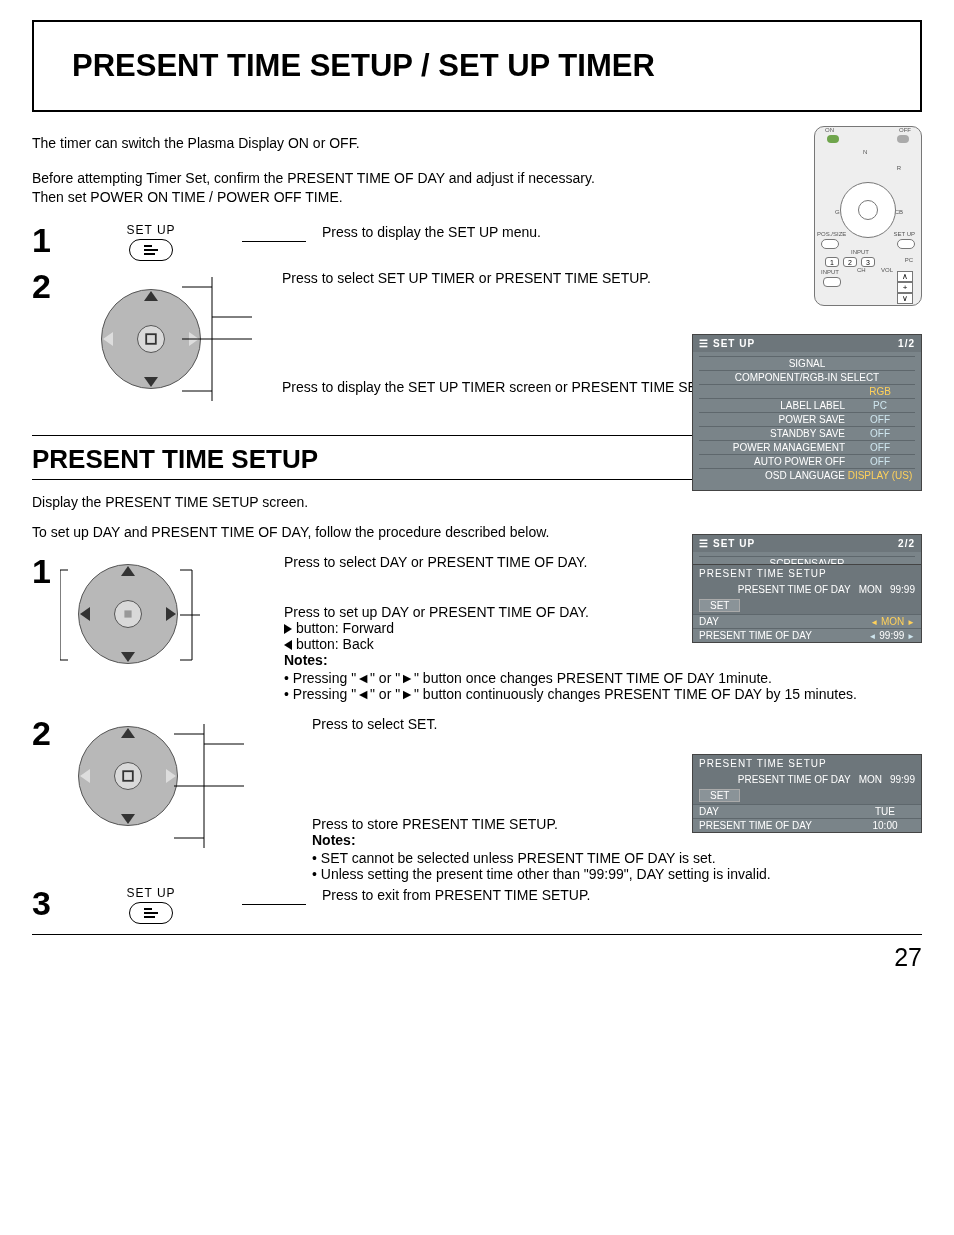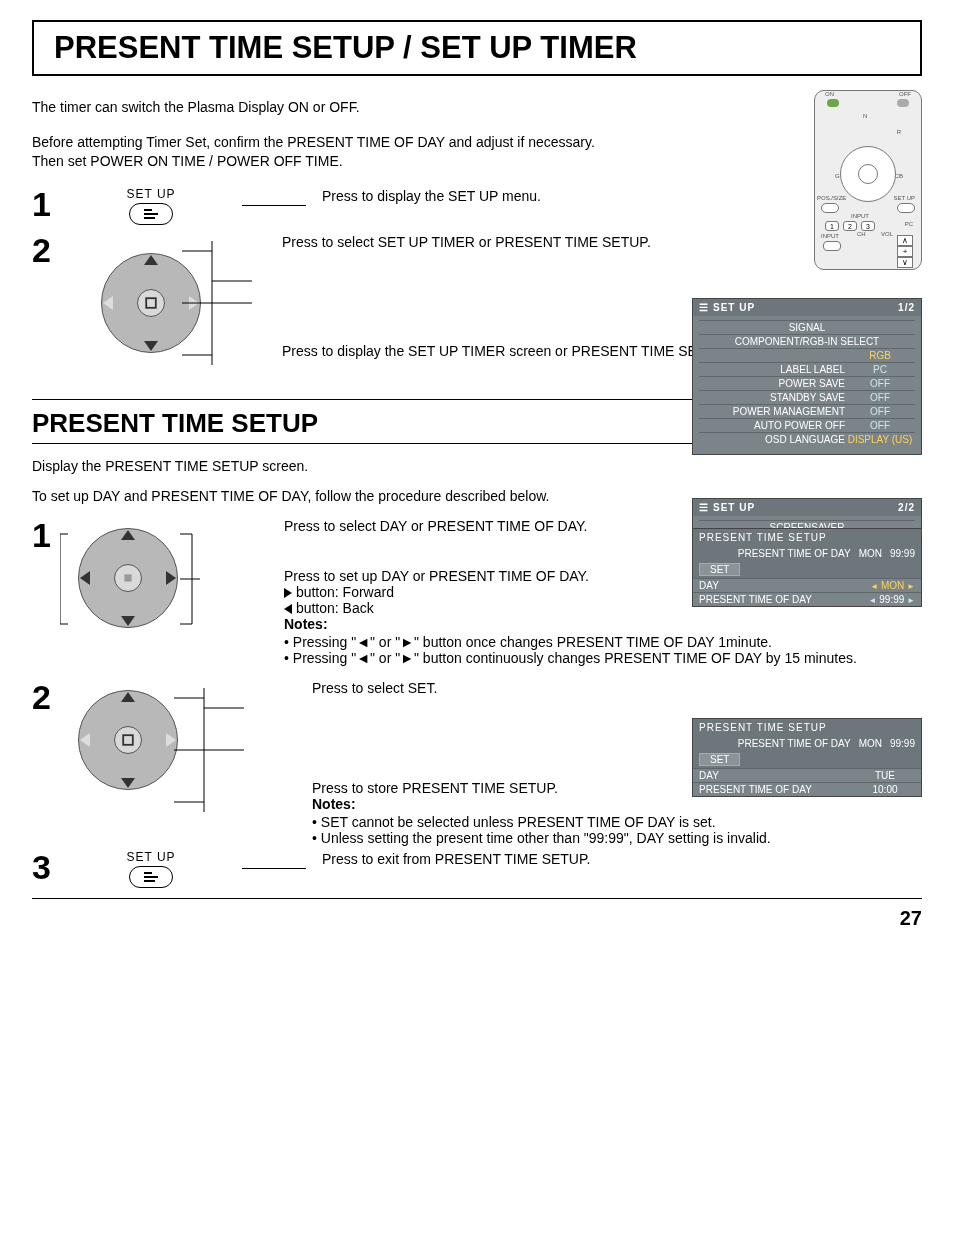--- a/index.html
+++ b/index.html
@@ -13,21 +13,21 @@
     width: 954px;
   }
   .main-title-box {
     border: 2px solid #000;
     padding: 8px 20px;
     margin-bottom: 22px;
   }
   .main-title {
     font-size: 31px;
     font-weight: bold;
-    margin: 0;
+    margin: 18px;
   }
   .intro p { margin: 0 0 16px 0; line-height: 1.35; }
   .top-block { position: relative; }
 
   .remote-illus {
     position: absolute;
     right: 0;
     top: -8px;
     width: 108px;
     height: 180px;
@@ -115,21 +115,21 @@
   .pts-row .val { min-width:60px; text-align:center;}
   .pts-row.hl .val, .pts-row.hl .chev { color:#ffd15a; }
 
   .notes-label { font-weight:bold; }
   .bullet-list { margin:2px 0 0 0; padding:0; list-style:none;}
   .bullet-list li::before { content:"• "; }
   .tri-inline { display:inline-block; width:0;height:0; vertical-align:middle;}
   .tri-inline.r { border-top:5px solid transparent;border-bottom:5px solid transparent;border-left:8px solid #000;}
   .tri-inline.l { border-top:5px solid transparent;border-bottom:5px solid transparent;border-right:8px solid #000;}
 
-  .page-num { text-align:right; font-size:20px; font-weight:bold; margin-top:2px;}
+  .page-num { text-align:right; font-size:25px; font-weight:normal; margin-top:2px;}
 
   .two-col { display:flex; gap:12px; }
   .two-col .left { flex:0 0 240px; display:flex; gap:8px;}
   .two-col .mid { flex:1; }
 
   .bracket-svg { position:absolute; pointer-events:none; }
 </style>
 </head>
 <body>
 

